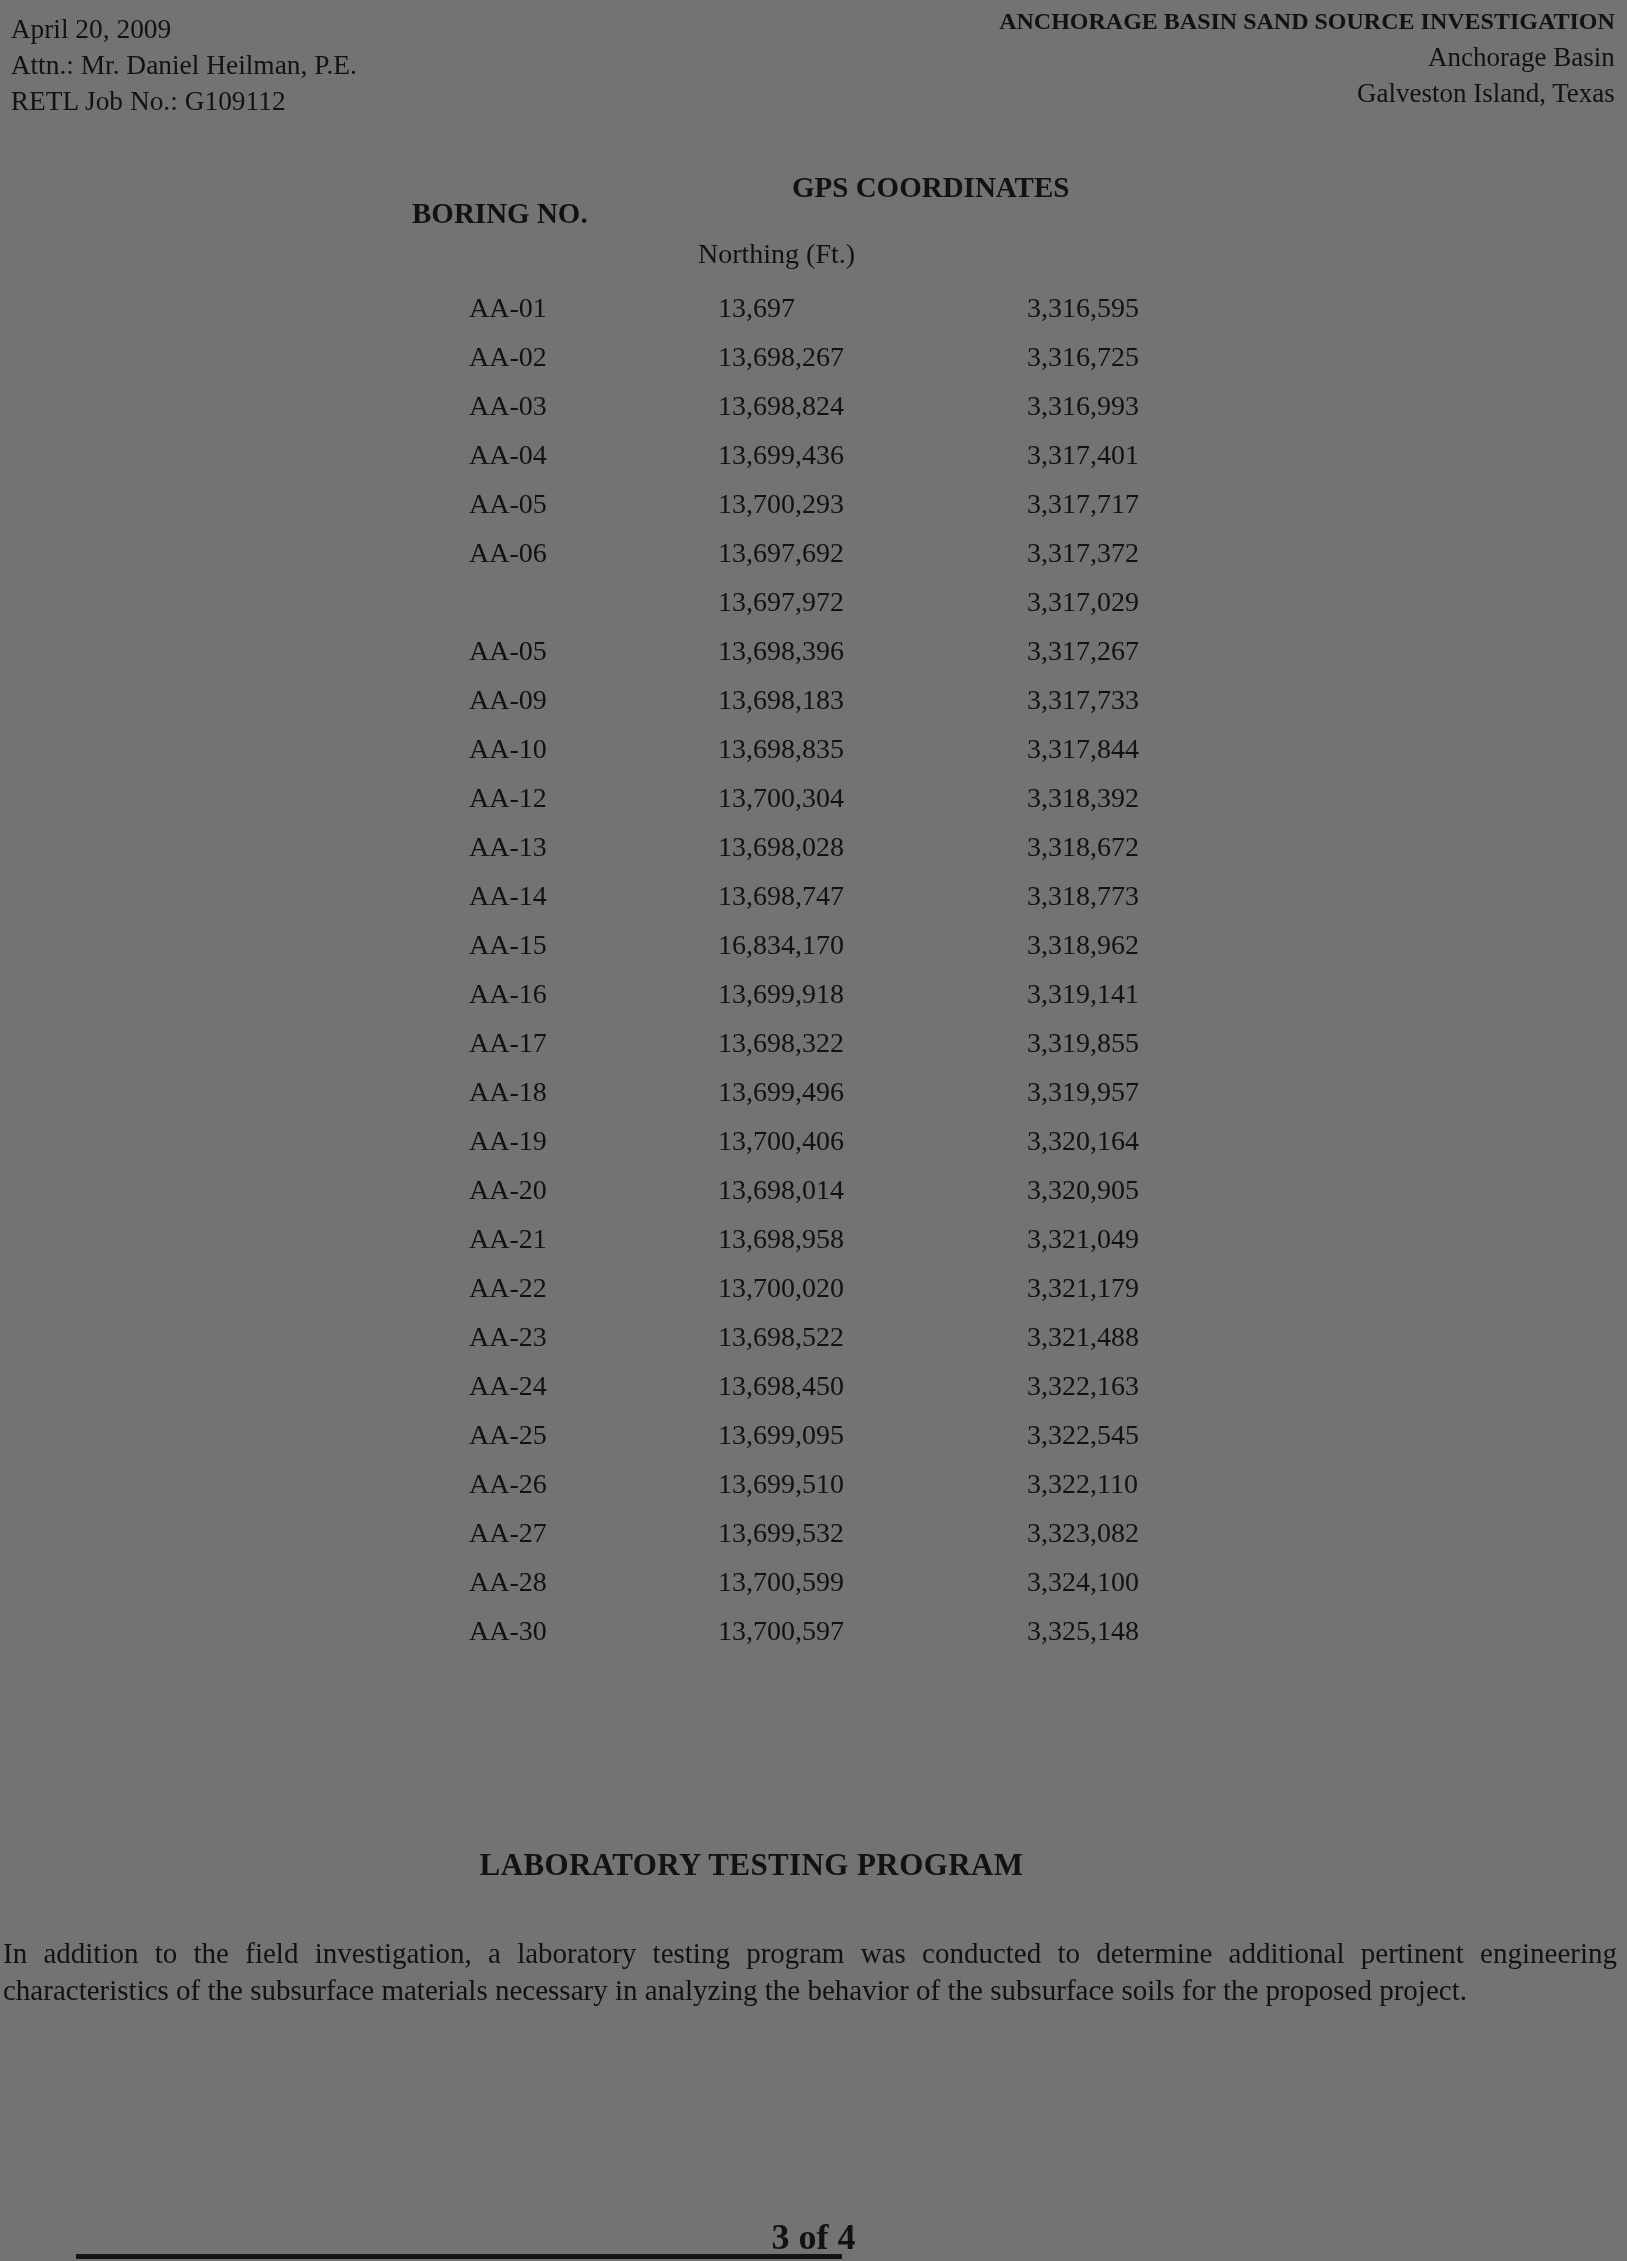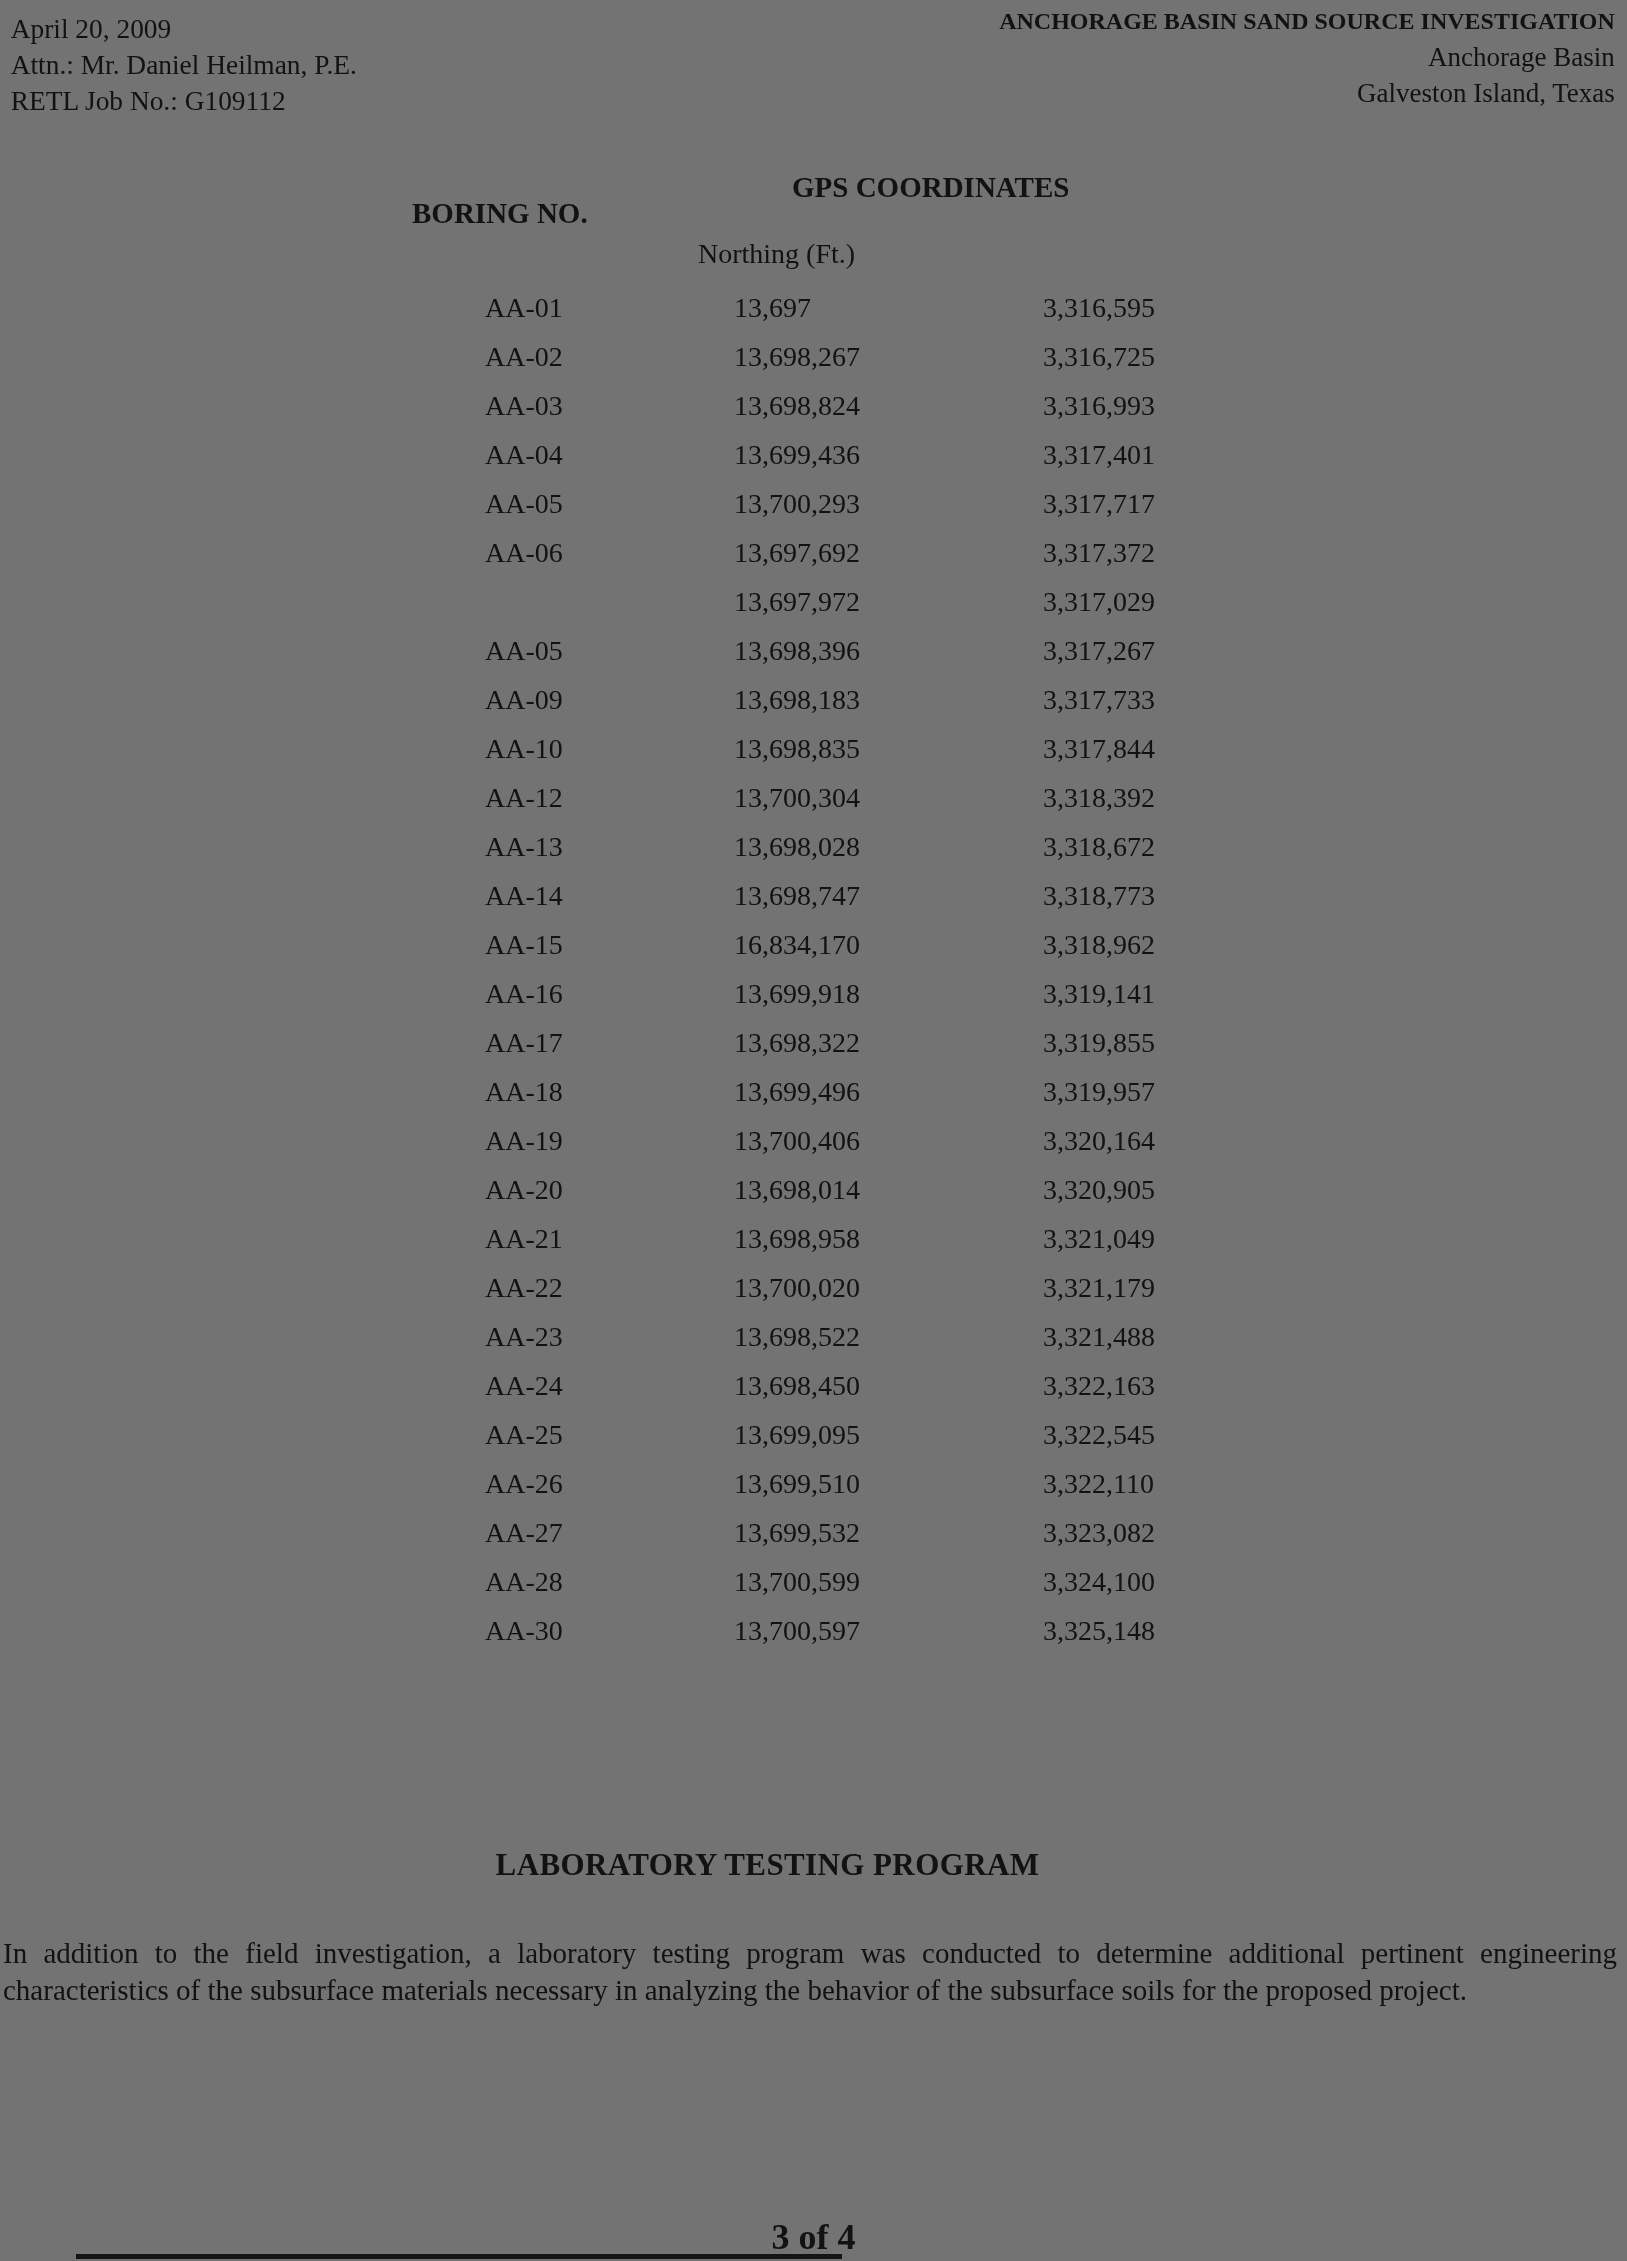--- a/index.html
+++ b/index.html
@@ -72,35 +72,33 @@
     position: absolute;
     left: 469px;
     top: 283px;
   }
   .trow {
     display: grid;
     grid-template-columns: 249px 309px 328px;
     height: 49px;
     align-items: center;
     font-size: 28px;
-    margin-left: 16px;
   }
   .tcell { white-space: nowrap; }
 
   
   .lab-title {
     position: absolute;
     left: 0;
     top: 1847px;
     width: 1503px;
     text-align: center;
     font-weight: bold;
     font-size: 31px;
     letter-spacing: 0.4px;
-    margin-left: 16px;
   }
   .lab-paragraph {
     position: absolute;
     left: 3px;
     top: 1935px;
     width: 1614px;
     font-size: 29px;
     line-height: 37px;
     text-align: justify;
   }

